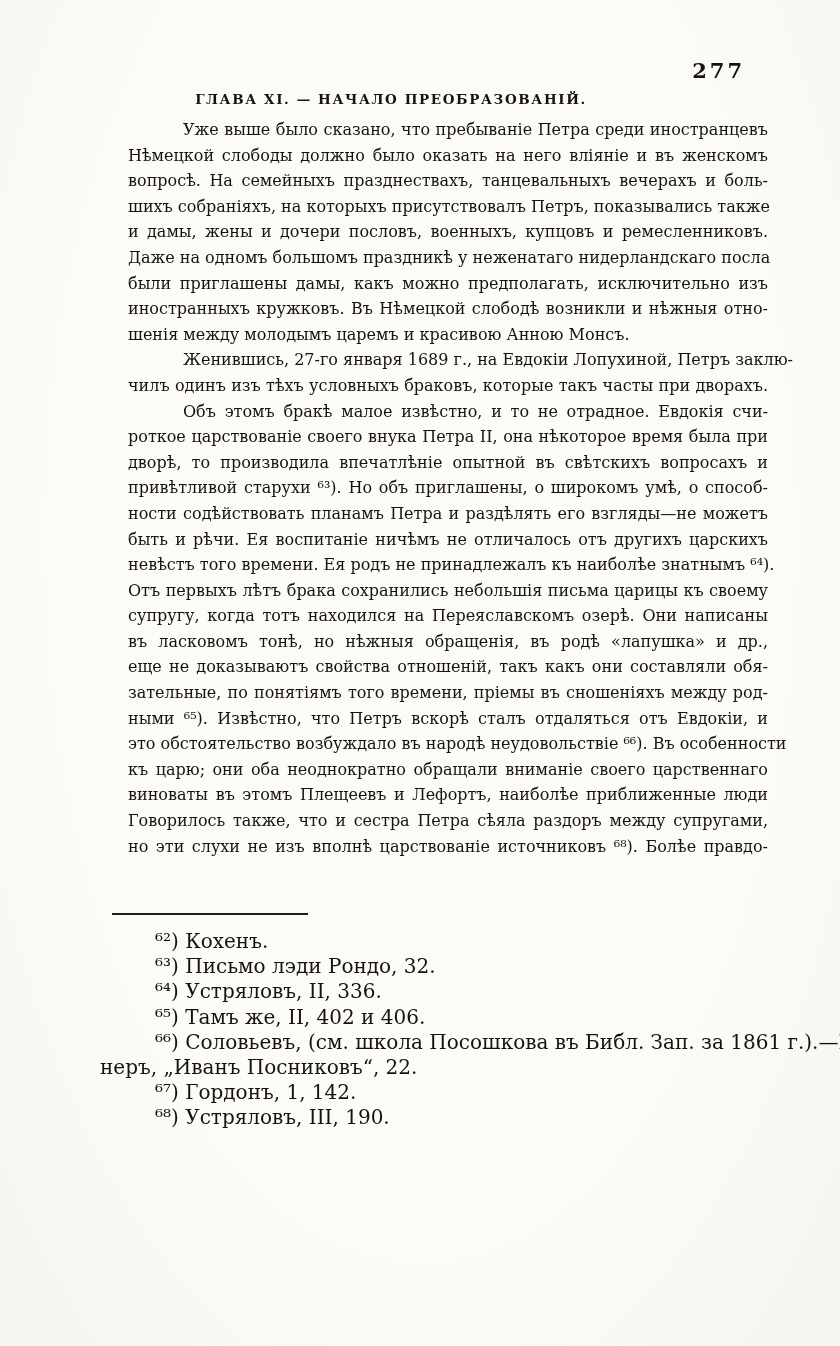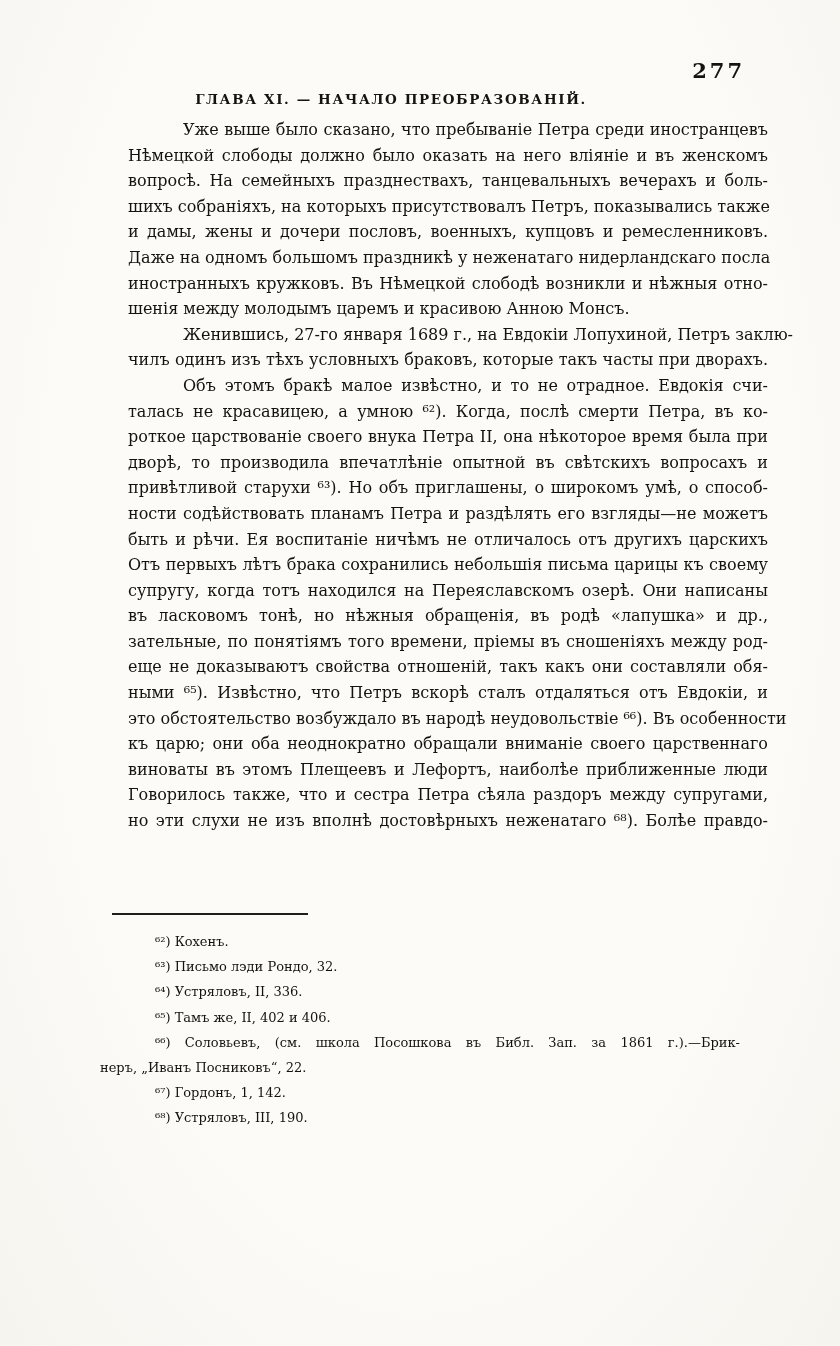--- a/index.html
+++ b/index.html
@@ -48,21 +48,21 @@
   .line.endp { text-align-last: left; white-space: normal; }
   .line.indent { text-indent: 55px; }
   .fn-rule {
     position: absolute;
     top: 913px; left: 112px; width: 196px;
     border-top: 2.5px solid #211e19;
   }
   .footnotes {
     position: absolute;
     top: 929px; left: 100px; width: 640px;
-    font-size: 13px;
+    font-size: 20px;
     line-height: 25.2px;
   }
   .fn-line { text-align: left; height: 25.2px; white-space: nowrap; }
   .fn-line.fn-indent { padding-left: 55px; }
   .fn-line.fn-just {
     text-align: justify;
     text-align-last: justify;
   }
 </style>
 </head>
@@ -73,44 +73,45 @@
   <div class="running-title">ГЛАВА XI. — НАЧАЛО ПРЕОБРАЗОВАНІЙ.</div>
   <div class="page-number">277</div>
 
   <main class="body-text">
     <div class="line indent">Уже выше было сказано, что пребываніе Петра среди иностранцевъ</div>
     <div class="line">Нѣмецкой слободы должно было оказать на него вліяніе и въ женскомъ</div>
     <div class="line">вопросѣ. На семейныхъ празднествахъ, танцевальныхъ вечерахъ и боль-</div>
     <div class="line">шихъ собраніяхъ, на которыхъ присутствовалъ Петръ, показывались также</div>
     <div class="line">и дамы, жены и дочери пословъ, военныхъ, купцовъ и ремесленниковъ.</div>
     <div class="line">Даже на одномъ большомъ праздникѣ у неженатаго нидерландскаго посла</div>
+    <div class="line">были приглашены дамы, какъ можно предполагать, исключительно изъ</div>
     <div class="line">иностранныхъ кружковъ. Въ Нѣмецкой слободѣ возникли и нѣжныя отно-</div>
     <div class="line endp">шенія между молодымъ царемъ и красивою Анною Монсъ.</div>
 
     <div class="line indent">Женившись, 27-го января 1689 г., на Евдокіи Лопухиной, Петръ заклю-</div>
     <div class="line">чилъ одинъ изъ тѣхъ условныхъ браковъ, которые такъ часты при дворахъ.</div>
 
     <div class="line indent">Объ этомъ бракѣ малое извѣстно, и то не отрадное. Евдокія счи-</div>
-    <div class="line">талась не красавицею, а умною ⁶²). Когда, послѣ смерти Петра, въ ко-</div>
     <div class="line">роткое царствованіе своего внука Петра II, она нѣкоторое время была при</div>
     <div class="line">дворѣ, то производила впечатлѣніе опытной въ свѣтскихъ вопросахъ и</div>
     <div class="line">привѣтливой старухи ⁶³). Но объ приглашены, о широкомъ умѣ, о способ-</div>
     <div class="line">ности содѣйствовать планамъ Петра и раздѣлять его взгляды—не можетъ</div>
     <div class="line">быть и рѣчи. Ея воспитаніе ничѣмъ не отличалось отъ другихъ царскихъ</div>
+    <div class="line">невѣстъ того времени. Ея родъ не принадлежалъ къ наиболѣе знатнымъ ⁶⁴).</div>
     <div class="line">Отъ первыхъ лѣтъ брака сохранились небольшія письма царицы къ своему</div>
     <div class="line">супругу, когда тотъ находился на Переяславскомъ озерѣ. Они написаны</div>
     <div class="line">въ ласковомъ тонѣ, но нѣжныя обращенія, въ родѣ «лапушка» и др.,</div>
+    <div class="line">еще не доказываютъ свойства отношеній, такъ какъ они составляли обя-</div>
     <div class="line">зательные, по понятіямъ того времени, пріемы въ сношеніяхъ между род-</div>
-    <div class="line">еще не доказываютъ свойства отношеній, такъ какъ они составляли обя-</div>
     <div class="line">ными ⁶⁵). Извѣстно, что Петръ вскорѣ сталъ отдаляться отъ Евдокіи, и</div>
     <div class="line">это обстоятельство возбуждало въ народѣ неудовольствіе ⁶⁶). Въ особенности</div>
     <div class="line">къ царю; они оба неоднократно обращали вниманіе своего царственнаго</div>
     <div class="line">виноваты въ этомъ Плещеевъ и Лефортъ, наиболѣе приближенные люди</div>
     <div class="line">Говорилось также, что и сестра Петра сѣяла раздоръ между супругами,</div>
-    <div class="line">но эти слухи не изъ вполнѣ достовѣрныхъ неженатаго ⁶⁸). Болѣе правдо-</div>
+    <div class="line">но эти слухи не изъ вполнѣ царствованіе источниковъ ⁶⁸). Болѣе правдо-</div>
   </main>
 
   <div class="fn-rule"></div>
 
   <section class="footnotes">
     <div class="fn-line fn-indent">⁶²) Кохенъ.</div>
     <div class="fn-line fn-indent">⁶³) Письмо лэди Рондо, 32.</div>
     <div class="fn-line fn-indent">⁶⁴) Устряловъ, II, 336.</div>
     <div class="fn-line fn-indent">⁶⁵) Тамъ же, II, 402 и 406.</div>
     <div class="fn-line fn-indent fn-just">⁶⁶) Соловьевъ, (см. школа Посошкова въ Библ. Зап. за 1861 г.).—Брик-</div>

